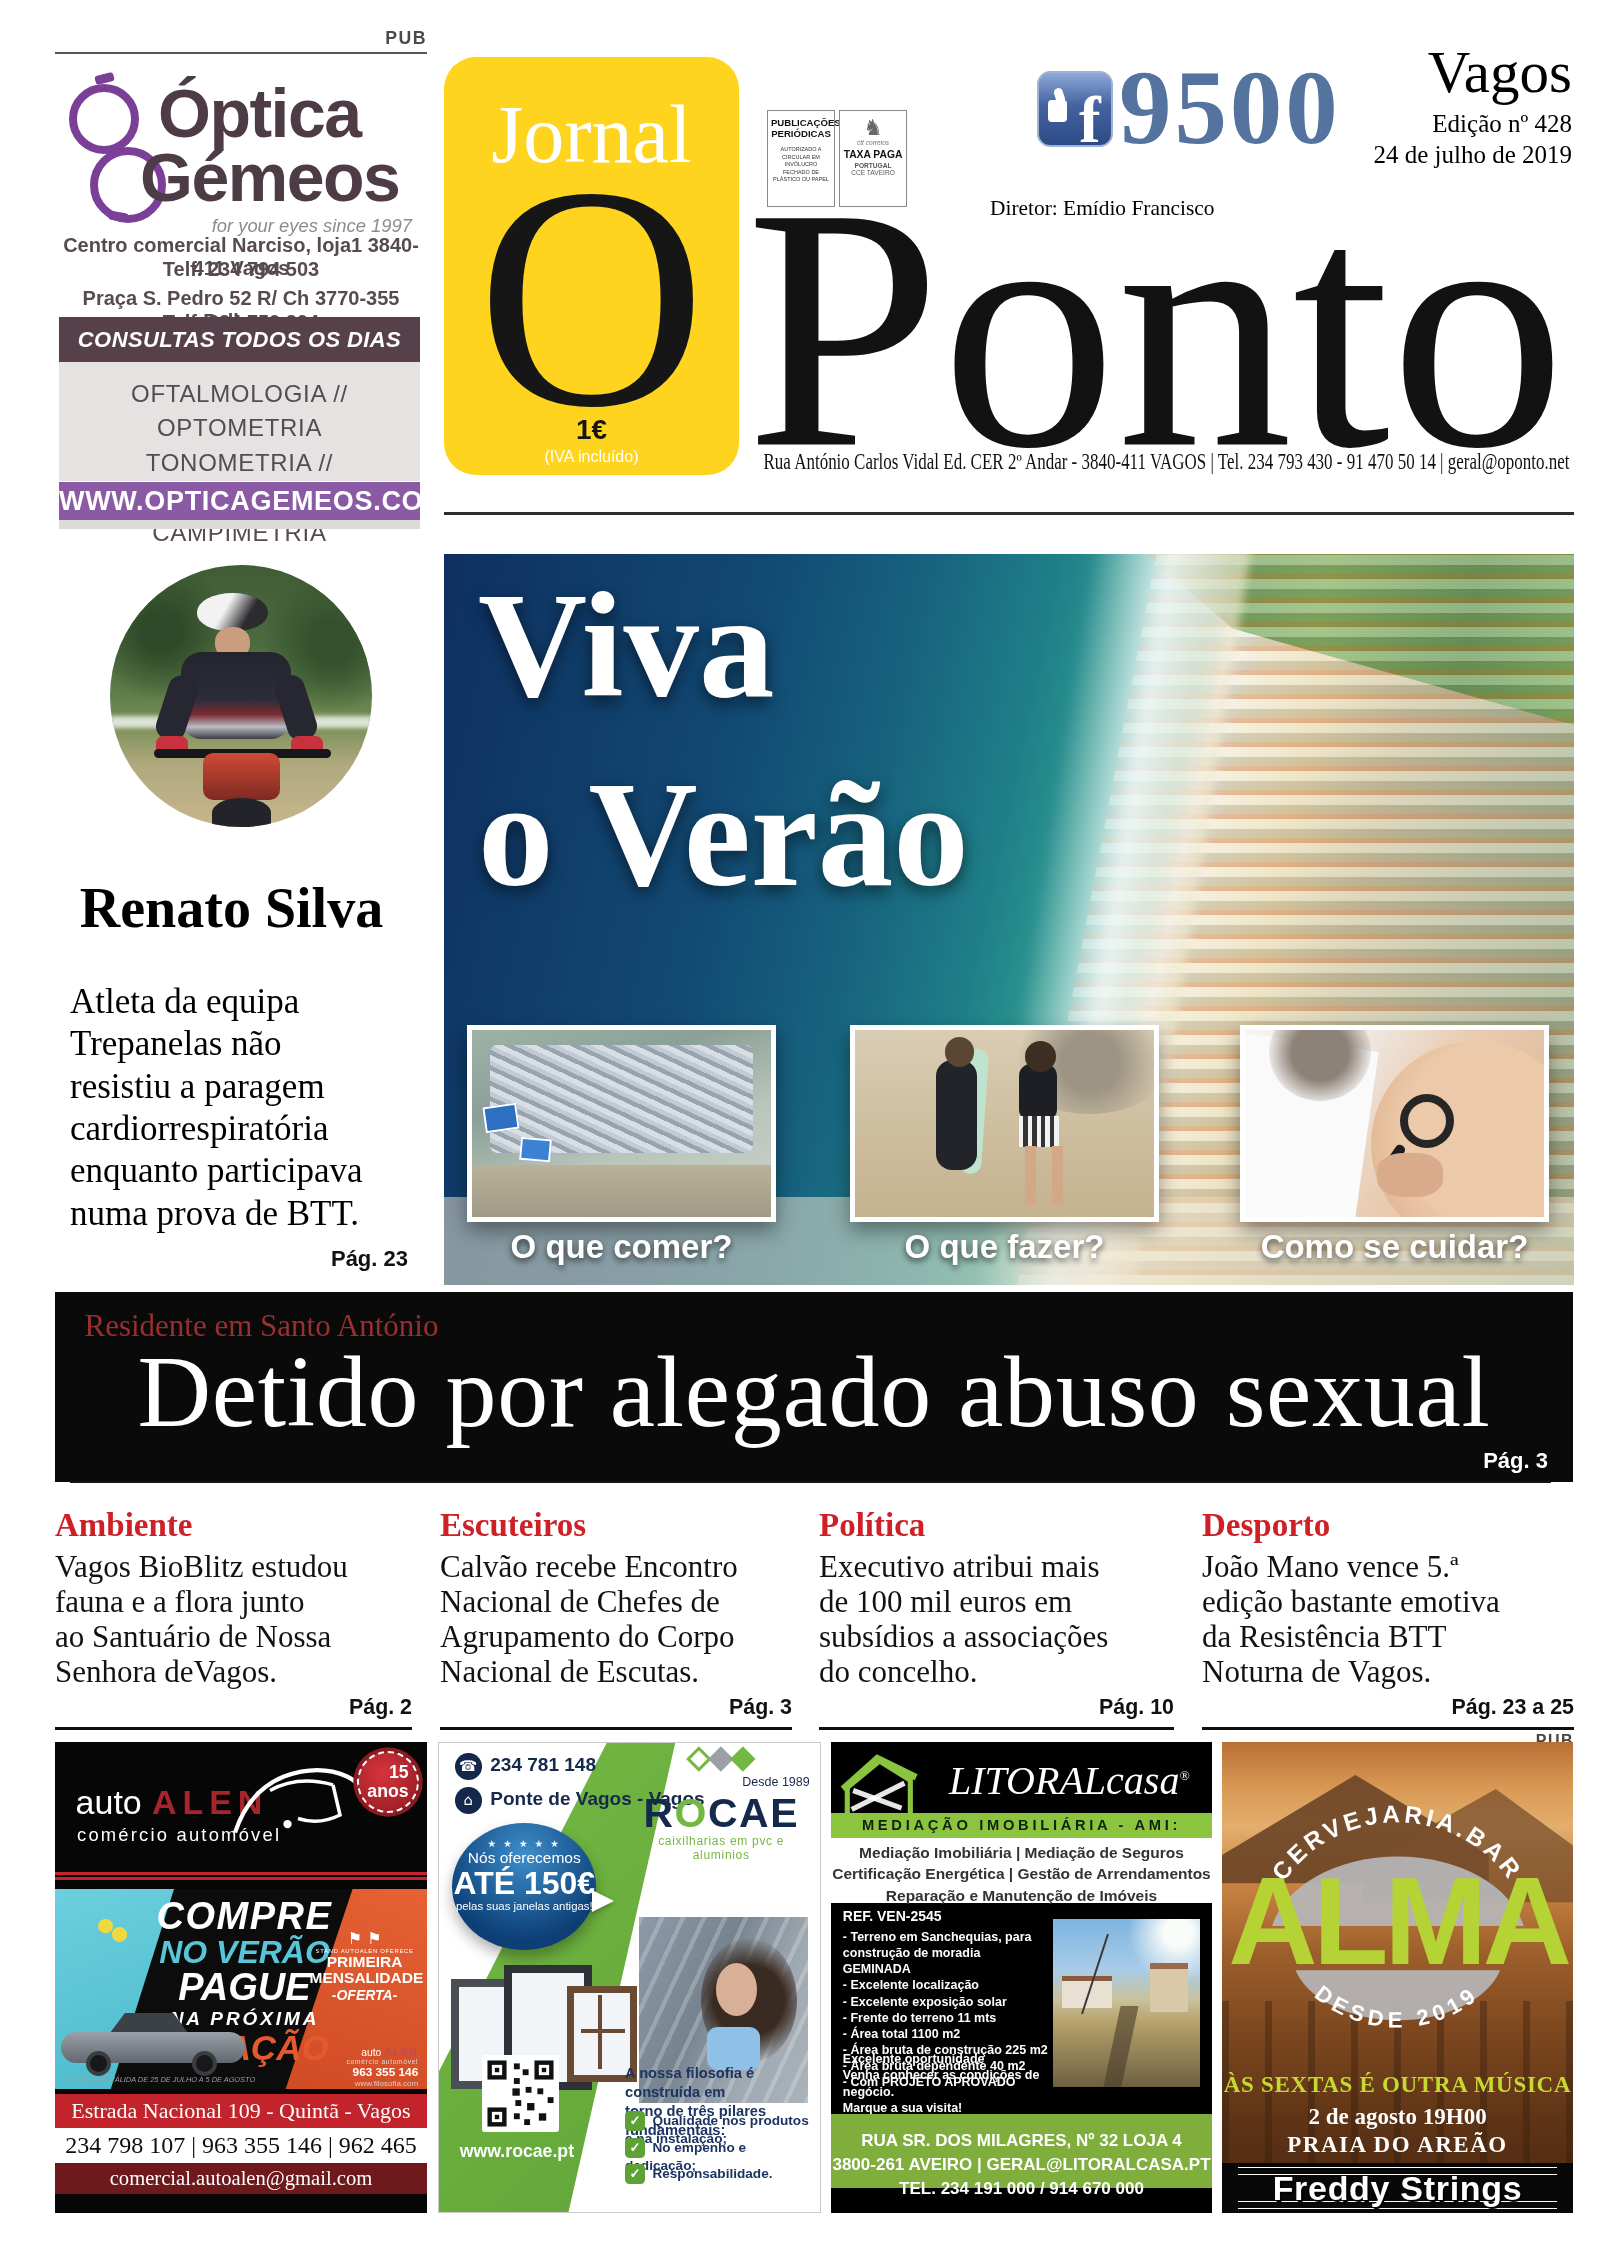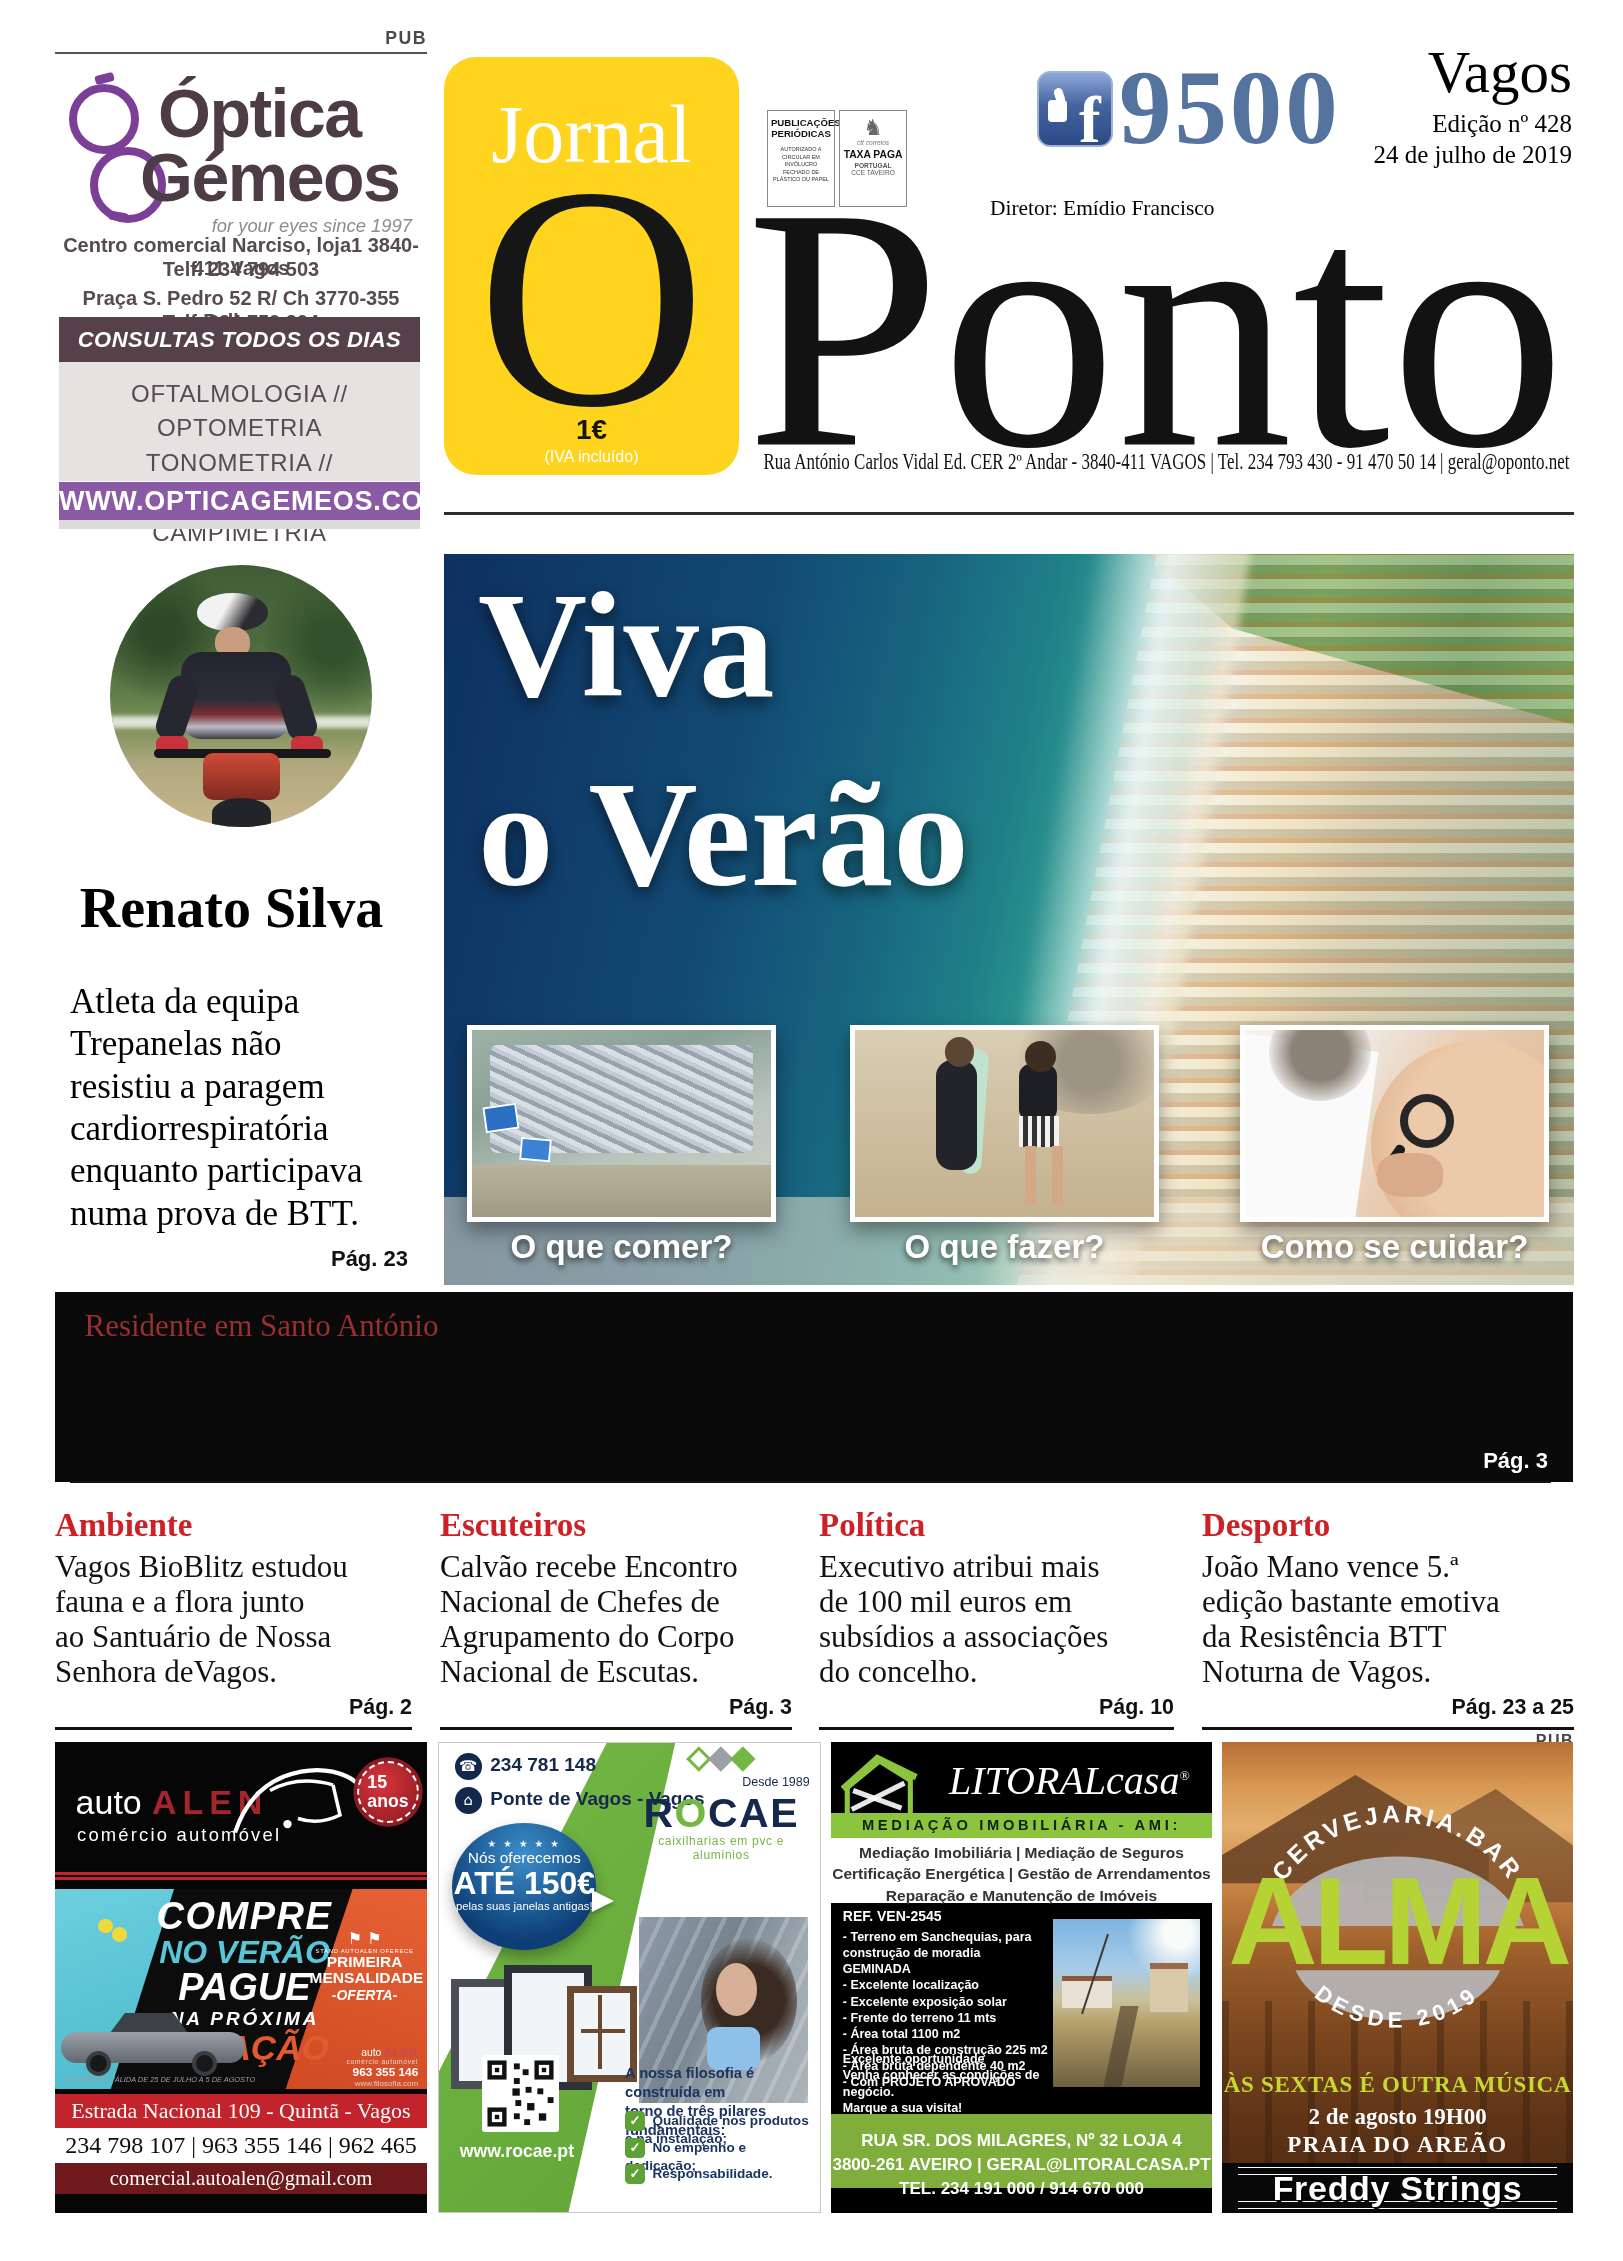--- a/index.html
+++ b/index.html
@@ -105,23 +105,23 @@
   #pub-bottom{left:1202px;top:1732px;width:372px;text-align:right;font-size:16px;font-weight:bold;color:#454545;letter-spacing:1.5px;}
 
   
   .ad{top:1742px;height:471px;overflow:hidden;}
 
   
   #ad-auto{left:55px;width:372px;background:#060606;}
   #aa-brandrow{left:20.6px;top:41px;font-size:34px;color:#fff;}
   #aa-brand2{color:#a6242b;font-weight:bold;letter-spacing:5.9px;margin-left:10.3px;}
   #aa-sub{left:22px;top:82px;font-size:18.4px;color:#fff;letter-spacing:2.2px;}
-  #aa-badge{left:302px;top:19px;width:62px;height:62px;border-radius:50%;background:radial-gradient(circle at 40% 35%,#d7343c,#9c1f26 80%);
+  #aa-badge{left:302px;top:9px;width:62px;height:62px;border-radius:50%;background:radial-gradient(circle at 40% 35%,#d7343c,#9c1f26 80%);
     border:2.2px dashed #fff;box-shadow:0 0 0 3.7px #8c1a20;color:#fff;font-weight:bold;font-size:17.7px;line-height:1.1;
-    display:flex;align-items:center;justify-content:center;text-align:left;box-sizing:border-box;}
+    display:flex;align-items:center;justify-content:center;text-align:right;box-sizing:border-box;}
   .aa-line{left:0;width:372px;height:2.9px;background:#c3242b;}
   #aa-graphic{left:0;top:147px;width:372px;height:200px;background:#0c0c0c;overflow:hidden;}
   .ag{position:absolute;}
   #ag-cyan{left:0;top:0;width:100%;height:100%;background:linear-gradient(160deg,#6ccfde,#3fb3c6);
     clip-path:polygon(0 0,32% 0,15% 100%,0 100%);}
   #ag-orange{left:0;top:0;width:100%;height:100%;background:linear-gradient(200deg,#e66234,#c9431f);
     clip-path:polygon(80% 0,100% 0,100% 100%,62% 100%);}
   .lemon{width:14.7px;height:14.7px;border-radius:50%;background:#f2d93b;}
   #ag-text{left:68px;top:5.9px;width:243px;text-align:center;color:#fff;font-weight:bold;font-style:italic;}
   #ag-l1{font-size:38px;letter-spacing:1.5px;}
@@ -356,20 +356,21 @@
       <div class="ph" style="left:44%;top:66%;width:66px;height:44px;border-radius:40%;background:#d9ab8a;"></div>
     </div>
 
     <div class="caption" id="cap1">O que comer?</div>
     <div class="caption" id="cap2">O que fazer?</div>
     <div class="caption" id="cap3">Como se cuidar?</div>
   </div>
 
   <div class="abs" id="banner">
     <div class="abs serif" id="banner-kicker">Residente em Santo António</div>
+    <div class="abs serif" id="banner-headline">Detido por alegado abuso sexual</div>
     <div class="abs" id="banner-pag">Pág. 3</div>
   </div>
   <div class="abs" id="section-rule"></div>
 
   <div>
     <div class="abs t-cat" style="left:55px;top:1507px">Ambiente</div>
     <div class="abs t-body pre" style="left:55px;top:1549px;width:357px">Vagos BioBlitz estudou
 fauna e a flora junto
 ao Santuário de Nossa
 Senhora deVagos.</div>

